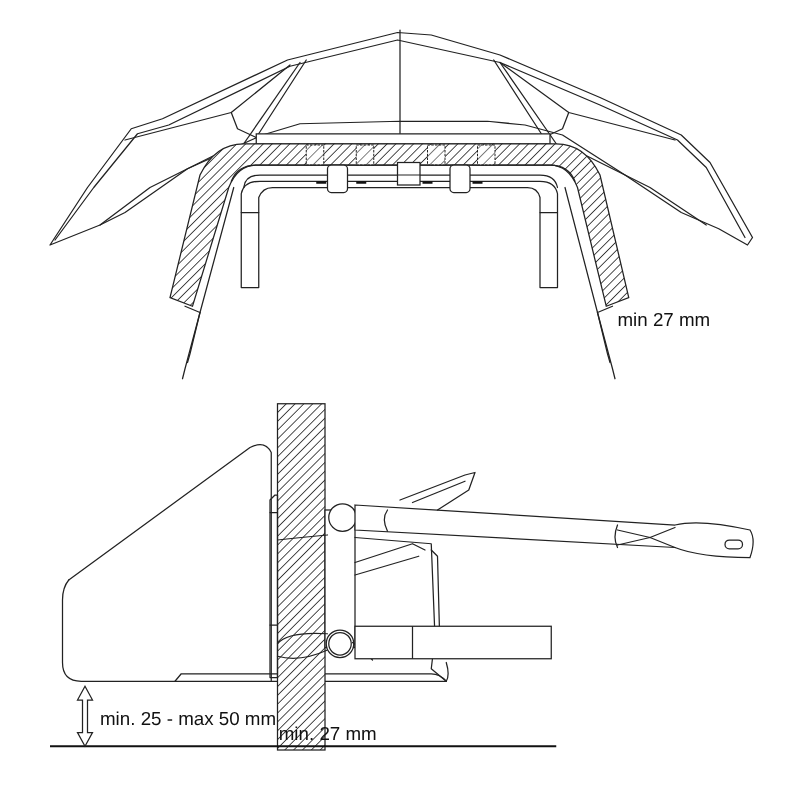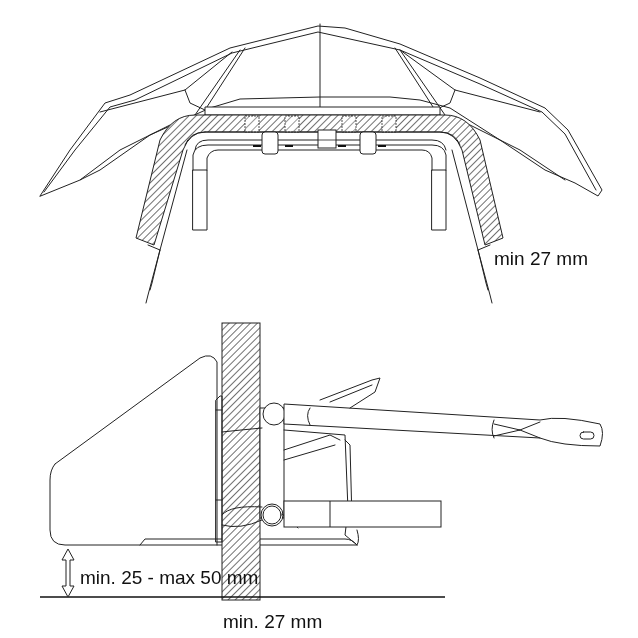--- a/index.html
+++ b/index.html
@@ -1,21 +1,21 @@
 <!DOCTYPE html>
 <html><head>
   <meta charset="utf-8">
   <style>
     html, body { margin: 0; padding: 0; background: #ffffff; }
     body { width: 638px; height: 638px; position: relative; overflow: hidden; font-family: "Liberation Sans", sans-serif; }
     .canvas { position: absolute; left: 0; top: 0; width: 638px; height: 638px; }
-    .label { position: absolute; font-family: "Liberation Sans", sans-serif; font-size: 19px; color: #111; white-space: nowrap; line-height: 1; }
+    .label { position: absolute; font-family: "Liberation Sans", sans-serif; font-size: 15px; color: #111; white-space: nowrap; line-height: 1; }
     #lbl-top { left: 494px; top: 249px; }
     #lbl-height { left: 80px; top: 568px; }
-    #lbl-bottom { left: 207px; top: 612px; padding-left: 16px; }
+    #lbl-bottom { left: 207px; top: 580px; padding-left: 16px; }
     svg .ln { fill: none; stroke: #222; stroke-width: 1; stroke-linejoin: round; stroke-linecap: round; }
     svg .fillw { fill: #fff; stroke: #222; stroke-width: 1; }
   </style>
 </head>
 <body>
 
 <div class="canvas">
   <svg width="638" height="638" viewBox="0 0 638 638" xmlns="http://www.w3.org/2000/svg">
     <defs>
       <pattern id="hatch" patternUnits="userSpaceOnUse" width="5" height="5" patternTransform="rotate(45)">

